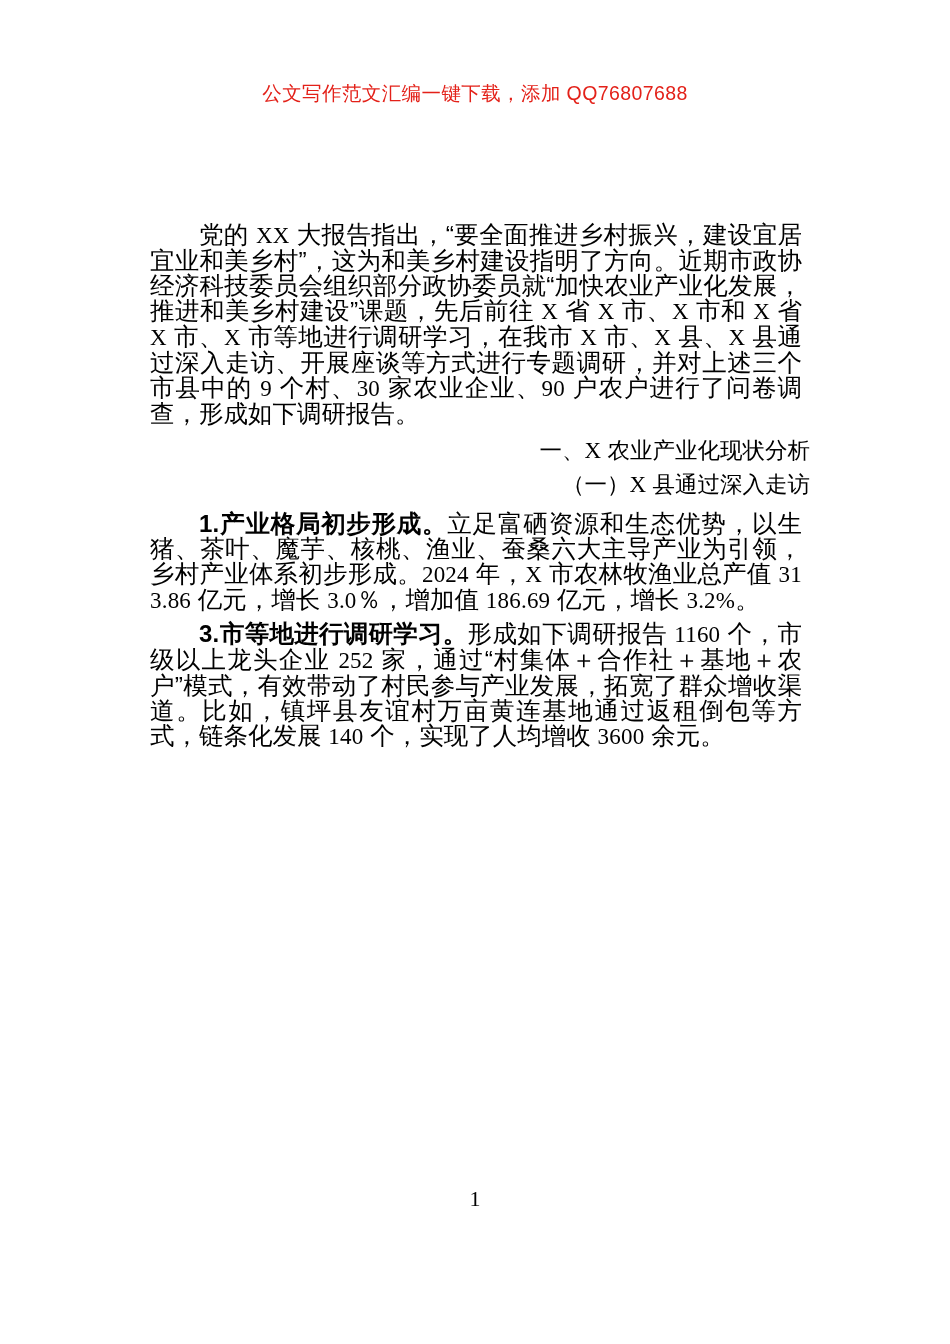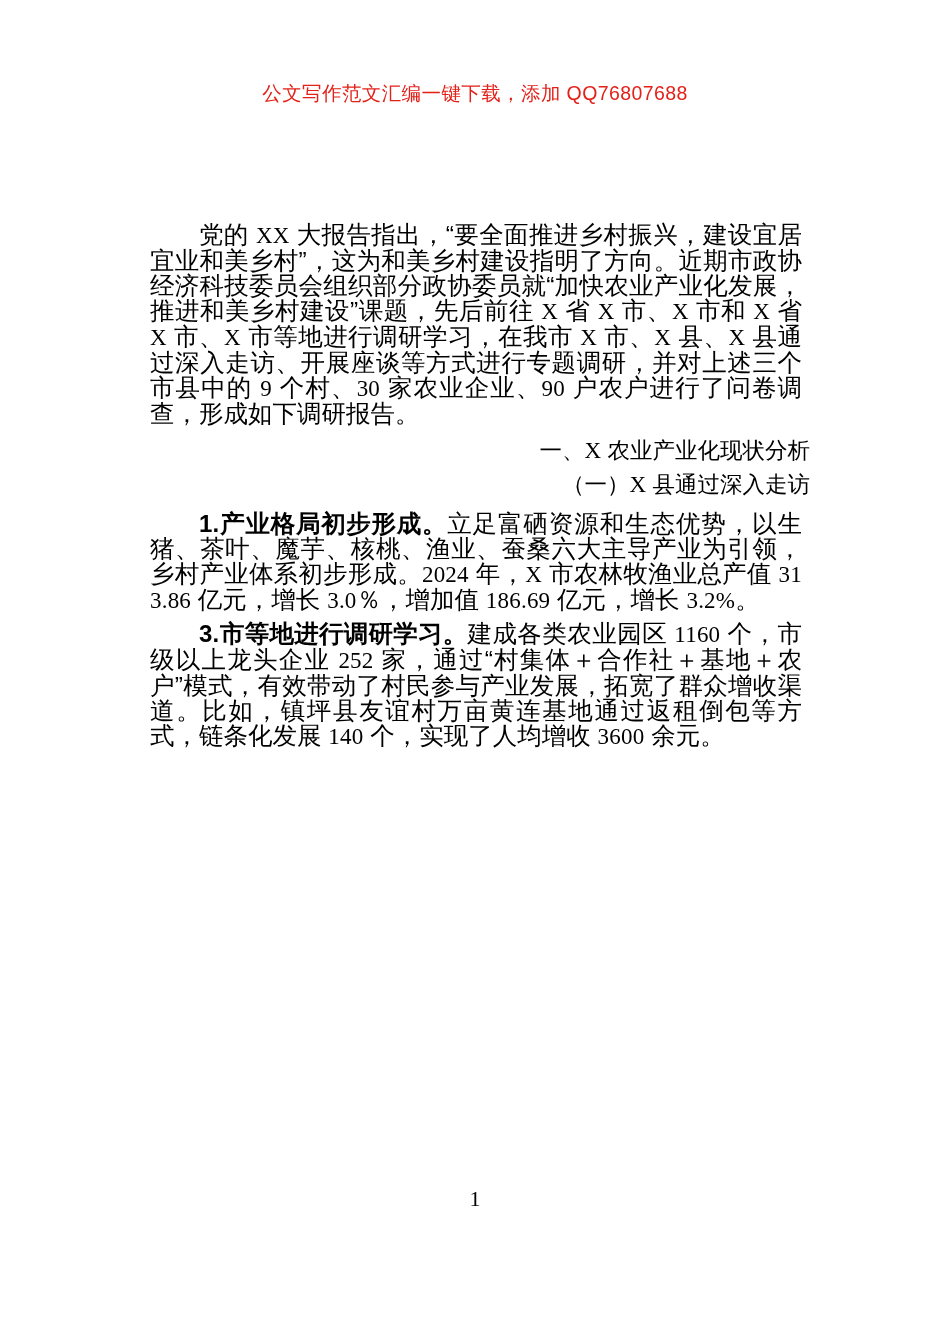--- a/index.html
+++ b/index.html
@@ -132,19 +132,19 @@
 
     <p class="para"><span>党的 </span><span class="lat">XX</span><span> 大报告指出，“要全面推进乡村振兴，建设宜居宜业和美乡村”，这为和美乡村建设指明了方向。近期市政协经济科技委员会组织部分政协委员就“加快农业产业化发展，推进和美乡村建设”课题，先后前往 </span><span class="lat">X</span><span> 省 </span><span class="lat">X</span><span> 市、</span><span class="lat">X</span><span> 市和 </span><span class="lat">X</span><span> 省 </span><span class="lat">X</span><span> 市、</span><span class="lat">X</span><span> 市等地进行调研学习，在我市 </span><span class="lat">X</span><span> 市、</span><span class="lat">X</span><span> 县、</span><span class="lat">X</span><span> 县通过深入走访、开展座谈等方式进行专题调研，并对上述三个市县中的 </span><span class="lat">9</span><span> 个村、</span><span class="lat">30</span><span> 家农业企业、</span><span class="lat">90</span><span> 户农户进行了问卷调查，形成如下调研报告。</span></p>
 
     <p class="heading-lvl1"><span>一、</span><span class="lat">X</span><span> 农业产业化现状分析</span></p>
 
     <p class="heading-lvl2"><span>（一）</span><span class="lat">X</span><span> 县通过深入走访</span></p>
 
     <p class="para"><span class="runin"><span class="lat">1.</span><span>产业格局初步形成。</span></span><span>立足富硒资源和生态优势，以生猪、茶叶、魔芋、核桃、渔业、蚕桑六大主导产业为引领，乡村产业体系初步形成。</span><span class="lat">2024</span><span> 年，</span><span class="lat">X</span><span> 市农林牧渔业总产值 </span><span class="lat">313.86</span><span> 亿元，增长 </span><span class="lat">3.0</span><span>％，增加值 </span><span class="lat">186.69</span><span> 亿元，增长 </span><span class="lat">3.2%</span><span>。</span></p>
 
 
-    <p class="para"><span class="runin"><span class="lat">3.</span><span>市等地进行调研学习。</span></span><span>建成各类农业园区 </span><span class="lat">1160</span><span> 个，市级以上龙头企业 </span><span class="lat">252</span><span> 家，通过“村集体＋合作社＋基地＋农户”模式，有效带动了村民参与产业发展，拓宽了群众增收渠道。比如，镇坪县友谊村万亩黄连基地通过返租倒包等方式，链条化发展 </span><span class="lat">140</span><span> 个，实现了人均增收 </span><span class="lat">3600</span><span> 余元。</span></p>
+    <p class="para"><span class="runin"><span class="lat">3.</span><span>市等地进行调研学习。</span></span><span>形成如下调研报告 </span><span class="lat">1160</span><span> 个，市级以上龙头企业 </span><span class="lat">252</span><span> 家，通过“村集体＋合作社＋基地＋农户”模式，有效带动了村民参与产业发展，拓宽了群众增收渠道。比如，镇坪县友谊村万亩黄连基地通过返租倒包等方式，链条化发展 </span><span class="lat">140</span><span> 个，实现了人均增收 </span><span class="lat">3600</span><span> 余元。</span></p>
 
   </div>
 
   <div class="page-number">1</div>
 
 </div>
 
 </body></html>

